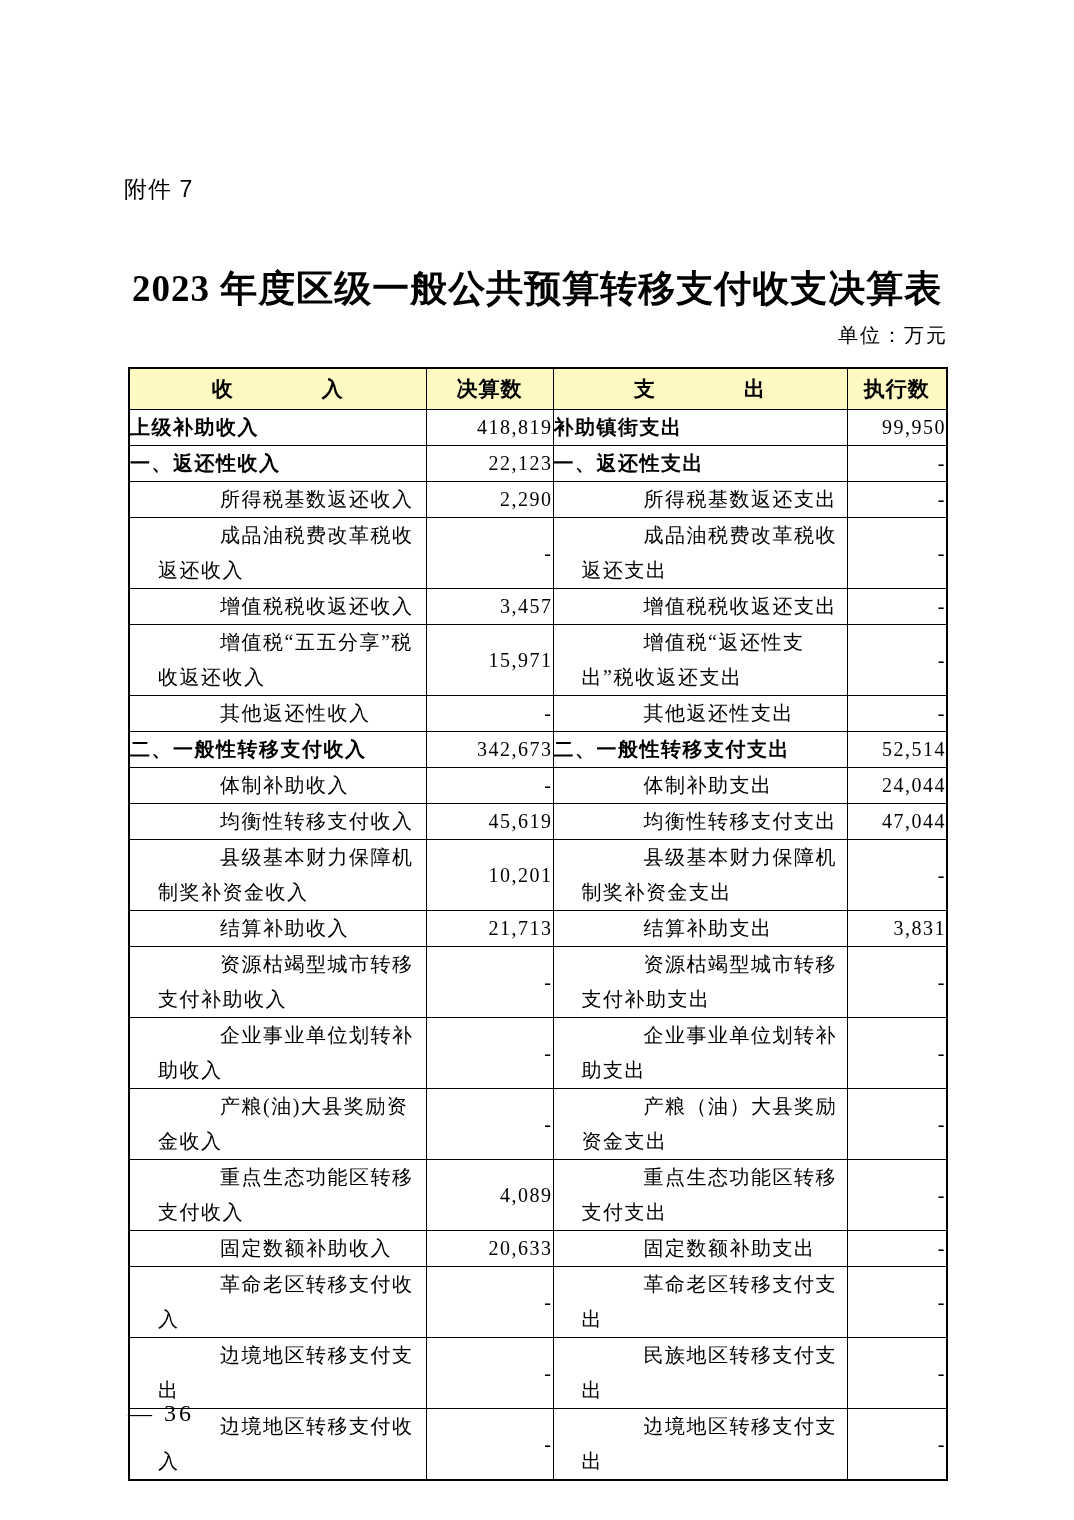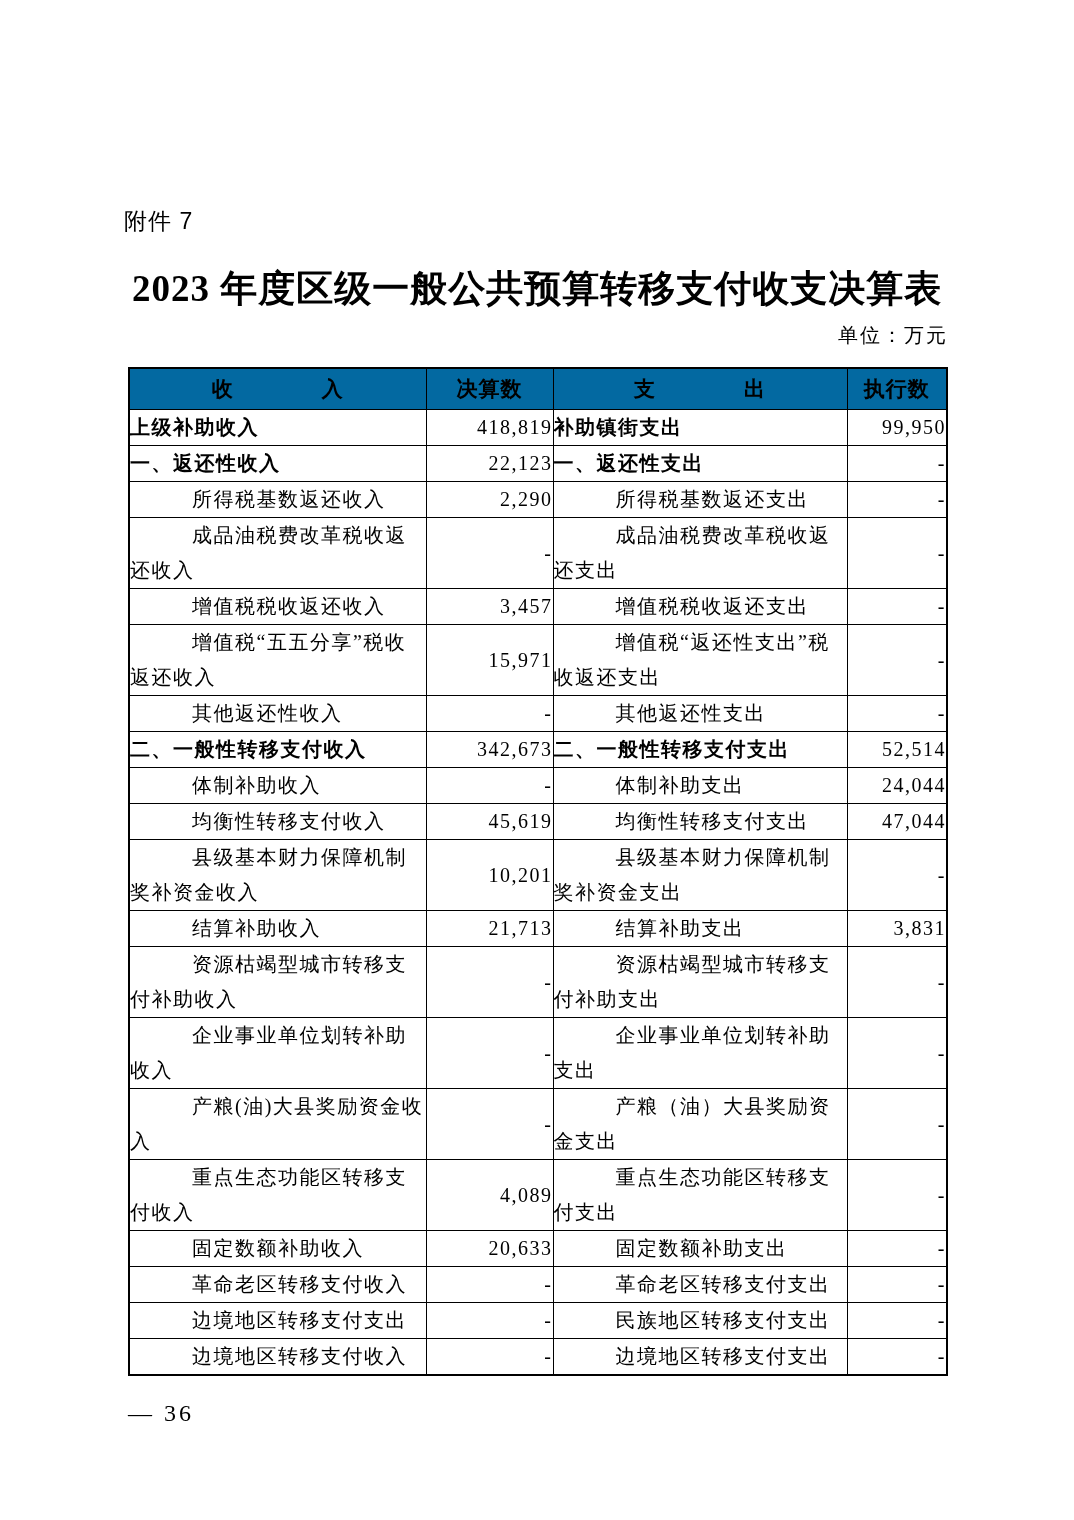--- a/index.html
+++ b/index.html
@@ -12,21 +12,21 @@
     width: 1074px;
     height: 1520px;
     font-family: "Liberation Serif", "DejaVu Serif", serif;
     color: #000000;
     overflow: hidden;
   }
 
   .attachment {
     position: absolute;
     left: 124px;
-    top: 206px;
+    top: 174px;
     font-family: "Liberation Sans", "DejaVu Sans", sans-serif;
     font-size: 23px;
     letter-spacing: 1px;
   }
 
   .doc-title {
     position: absolute;
     left: 0;
     top: 264px;
     width: 1074px;
@@ -58,21 +58,21 @@
     table-layout: fixed;
   }
   table.fin-table, table.fin-table th, table.fin-table td {
     border: 1px solid #000000;
   }
   table.fin-table {
     border-width: 2px;
   }
 
   table.fin-table th {
-    background: #0369a1;
+    background: #fef9c3;
     height: 40px;
     font-size: 21px;
     font-weight: bold;
     text-align: center;
     vertical-align: middle;
     letter-spacing: 1px;
     white-space: pre;
     padding: 0;
   }
 
@@ -94,20 +94,21 @@
     text-align: right;
     padding-right: 11px;
     padding-left: 4px;
     letter-spacing: 0.5px;
     font-family: "Liberation Serif", "DejaVu Serif", serif;
     margin-left: 40px;
   }
 
   tr.item td.label-cell {
     text-indent: 62px;
+    padding-left: 28px;
   }
   tr.section td.label-cell {
     font-weight: bold;
     text-indent: 0;
   }
 
   .page-number {
     position: absolute;
     left: 128px;
     top: 1400px;

